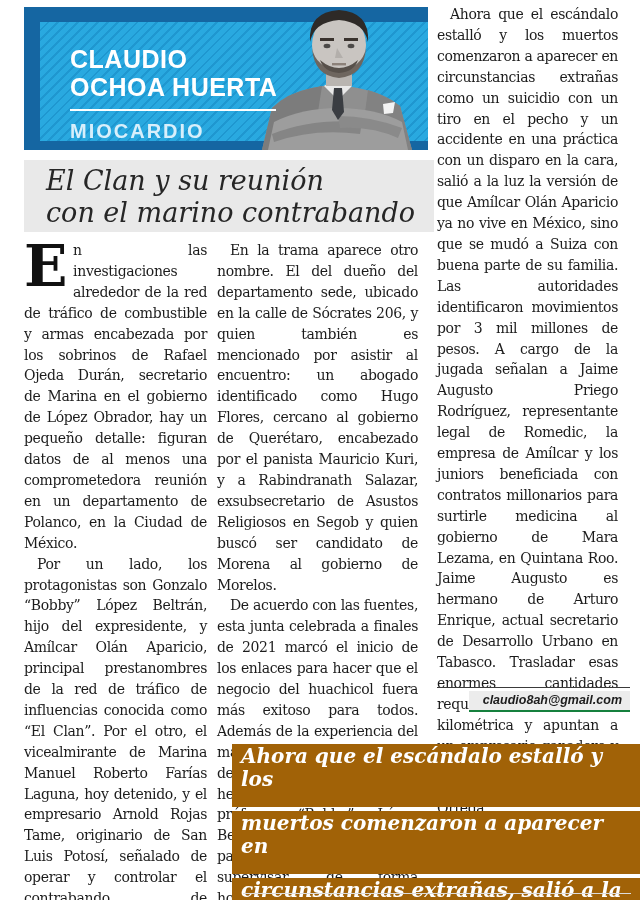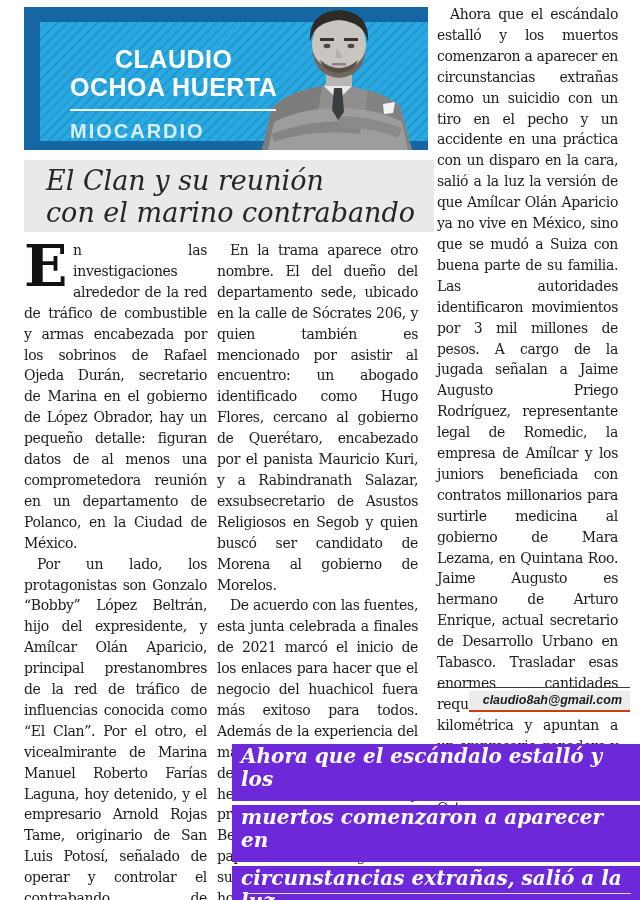--- a/index.html
+++ b/index.html
@@ -14,21 +14,21 @@
     position:absolute; left:24px; top:7px; width:404px; height:143px;
     background:#1566a2;
   }
   .author-card .stripes {
     position:absolute; left:16px; top:15px; right:0; bottom:9px;
     background:repeating-linear-gradient(135deg, #29a9e0 0 5px, #1f97d0 5px 7px);
   }
   .author-block { position:absolute; left:46px; top:38px; z-index:3; }
   .author-name {
     font-family:"Liberation Sans", sans-serif; font-weight:700;
-    color:#ffffff; font-size:25px; line-height:28px; letter-spacing:.5px;text-align:center;
+    color:#ffffff; font-size:25px; line-height:28px; letter-spacing:.5px;
   }
   .author-rule { width:206px; border-bottom:2px solid #ffffff; margin-top:8px; }
   .author-col {
     font-family:"Liberation Sans", sans-serif; font-weight:700;
     color:#d8effb; font-size:20px; letter-spacing:2px; margin-top:9px;
   }
   .portrait { position:absolute; right:0; top:-7px; width:186px; height:150px; z-index:2; }
 
   
   .headline-box {
@@ -51,32 +51,32 @@
   .para.indent { text-indent:13px; }
   .dropcap {
     float:left; font-weight:700; font-size:57px; line-height:46px;
     padding:3px 6px 0 0; color:#111;
   }
 
   
   .sig-wrap { position:absolute; left:437px; top:687px; width:193px; }
   .sig-rule { border-top:1.5px solid #3a3a3a; width:100%; }
   .email-band {
-    float:right; margin-top:3px; background:#ececec; border-bottom:2px solid #c2410c;
+    float:right; margin-top:3px; background:#ececec; border-bottom:2px solid #15803d;
     padding:2px 8px 3px 14px;
     font-family:"Liberation Sans", sans-serif; font-weight:700; font-style:italic;
     font-size:12.5px; color:#1c1c1c;
   }
 
   
   .pull-quote { position:absolute; left:232px; top:744px; }
   .pq-line {
-    display:table; background:#6d28d9; color:#ffffff;
+    display:table; background:#a16207; color:#ffffff;
     font-family:"DejaVu Serif", serif; font-style:italic; font-weight:700;
-    font-size:20px; line-height:23px; padding:1px 10px 10px 9px; margin-bottom:4px;
+    font-size:20px; line-height:23px; padding:1px 10px 16px 9px; margin-bottom:4px;
   }
   .bottom-hairline {
     position:absolute; left:243px; top:893px; width:388px;
     border-top:1px solid #dcdcdc;
   }
 </style>
 </head>
 <body>
 
 <div id="page">

